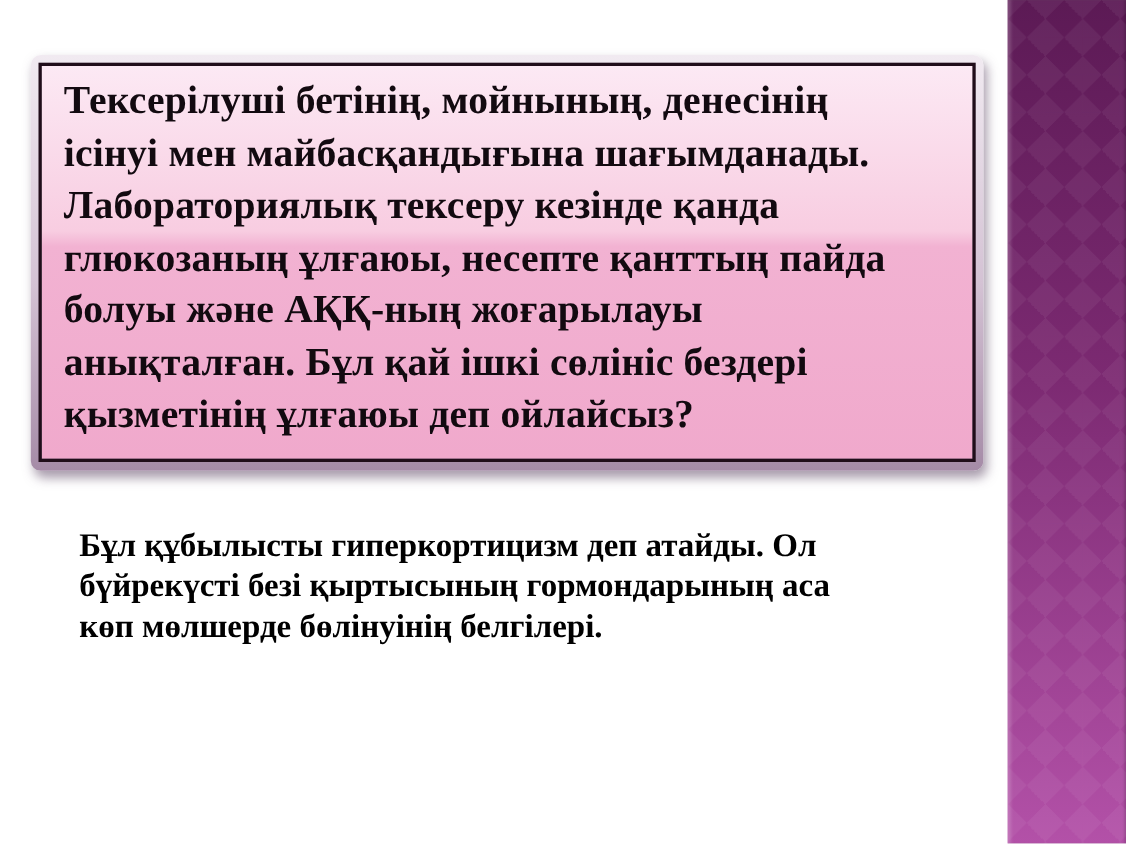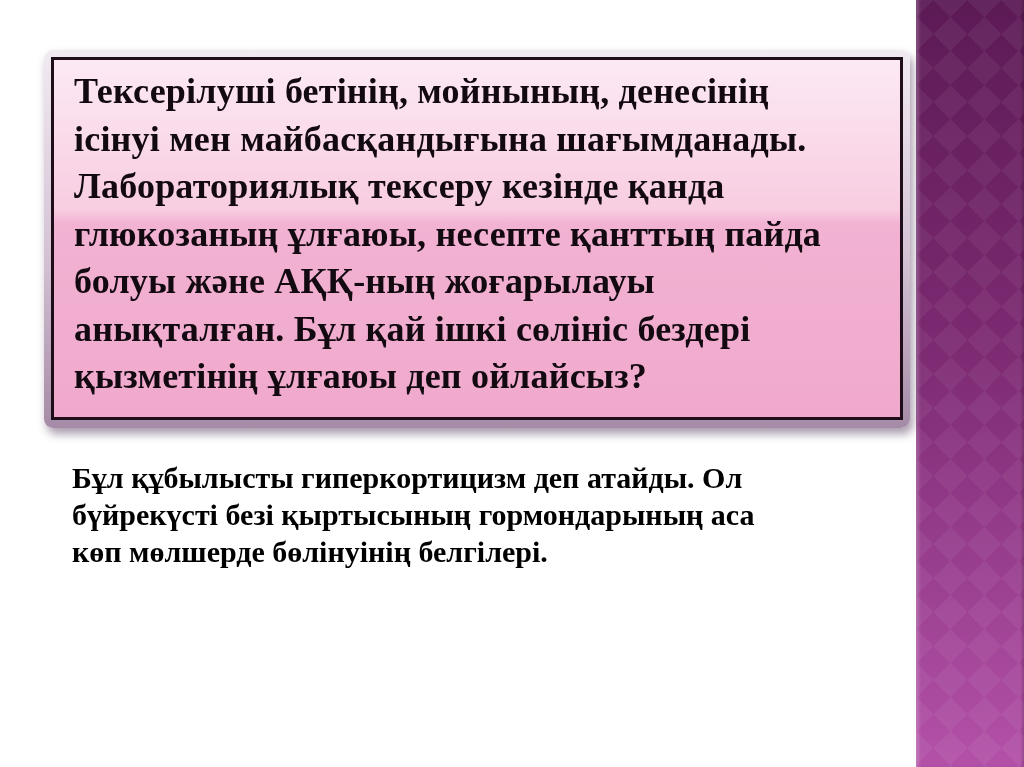--- a/index.html
+++ b/index.html
@@ -28,21 +28,21 @@
       linear-gradient(-45deg, rgba(255,255,255,0.05) 25%, rgba(0,0,0,0.0) 25%, rgba(0,0,0,0.0) 75%, rgba(255,255,255,0.05) 75%),
       linear-gradient(180deg, var(--band_top, #5c1a55) 0%, #7c2a72 45%, var(--band_bottom, #b351a8) 100%);
     background-size: 34px 34px, 34px 34px, 100% 100%;
     box-shadow: inset 4px 0 3px -1px rgba(255,255,255,0.18),
                 inset -2px 0 2px rgba(0,0,0,0.15);
   }
 
   
   .question-frame {
     position: absolute;
-    left: 44px;
+    left: 28px;
     top: 50px;
     width: 866px;
     height: 378px;
     box-sizing: border-box;
     padding: 7px 7px 8px 7px;
     border-radius: 9px;
     background: linear-gradient(180deg, #f1eaf1 0%, #d4c2d4 55%, #a58ba7 100%);
     box-shadow: 3px 6px 10px rgba(96, 74, 104, 0.55);
   }
   .question-box {
@@ -65,21 +65,21 @@
     font-weight: bold;
     color: var(--text, #120a10);
     white-space: pre-line;
     letter-spacing: 0.2px;
   }
 
   
   .answer-text {
     position: absolute;
     left: 72px;
-    top: 459px;
+    top: 477px;
     width: 810px;
     margin: 0;
     font-size: 30px;
     line-height: 37px;
     font-weight: bold;
     color: #000000;
     white-space: pre-line;
   }
 </style>
 </head>

